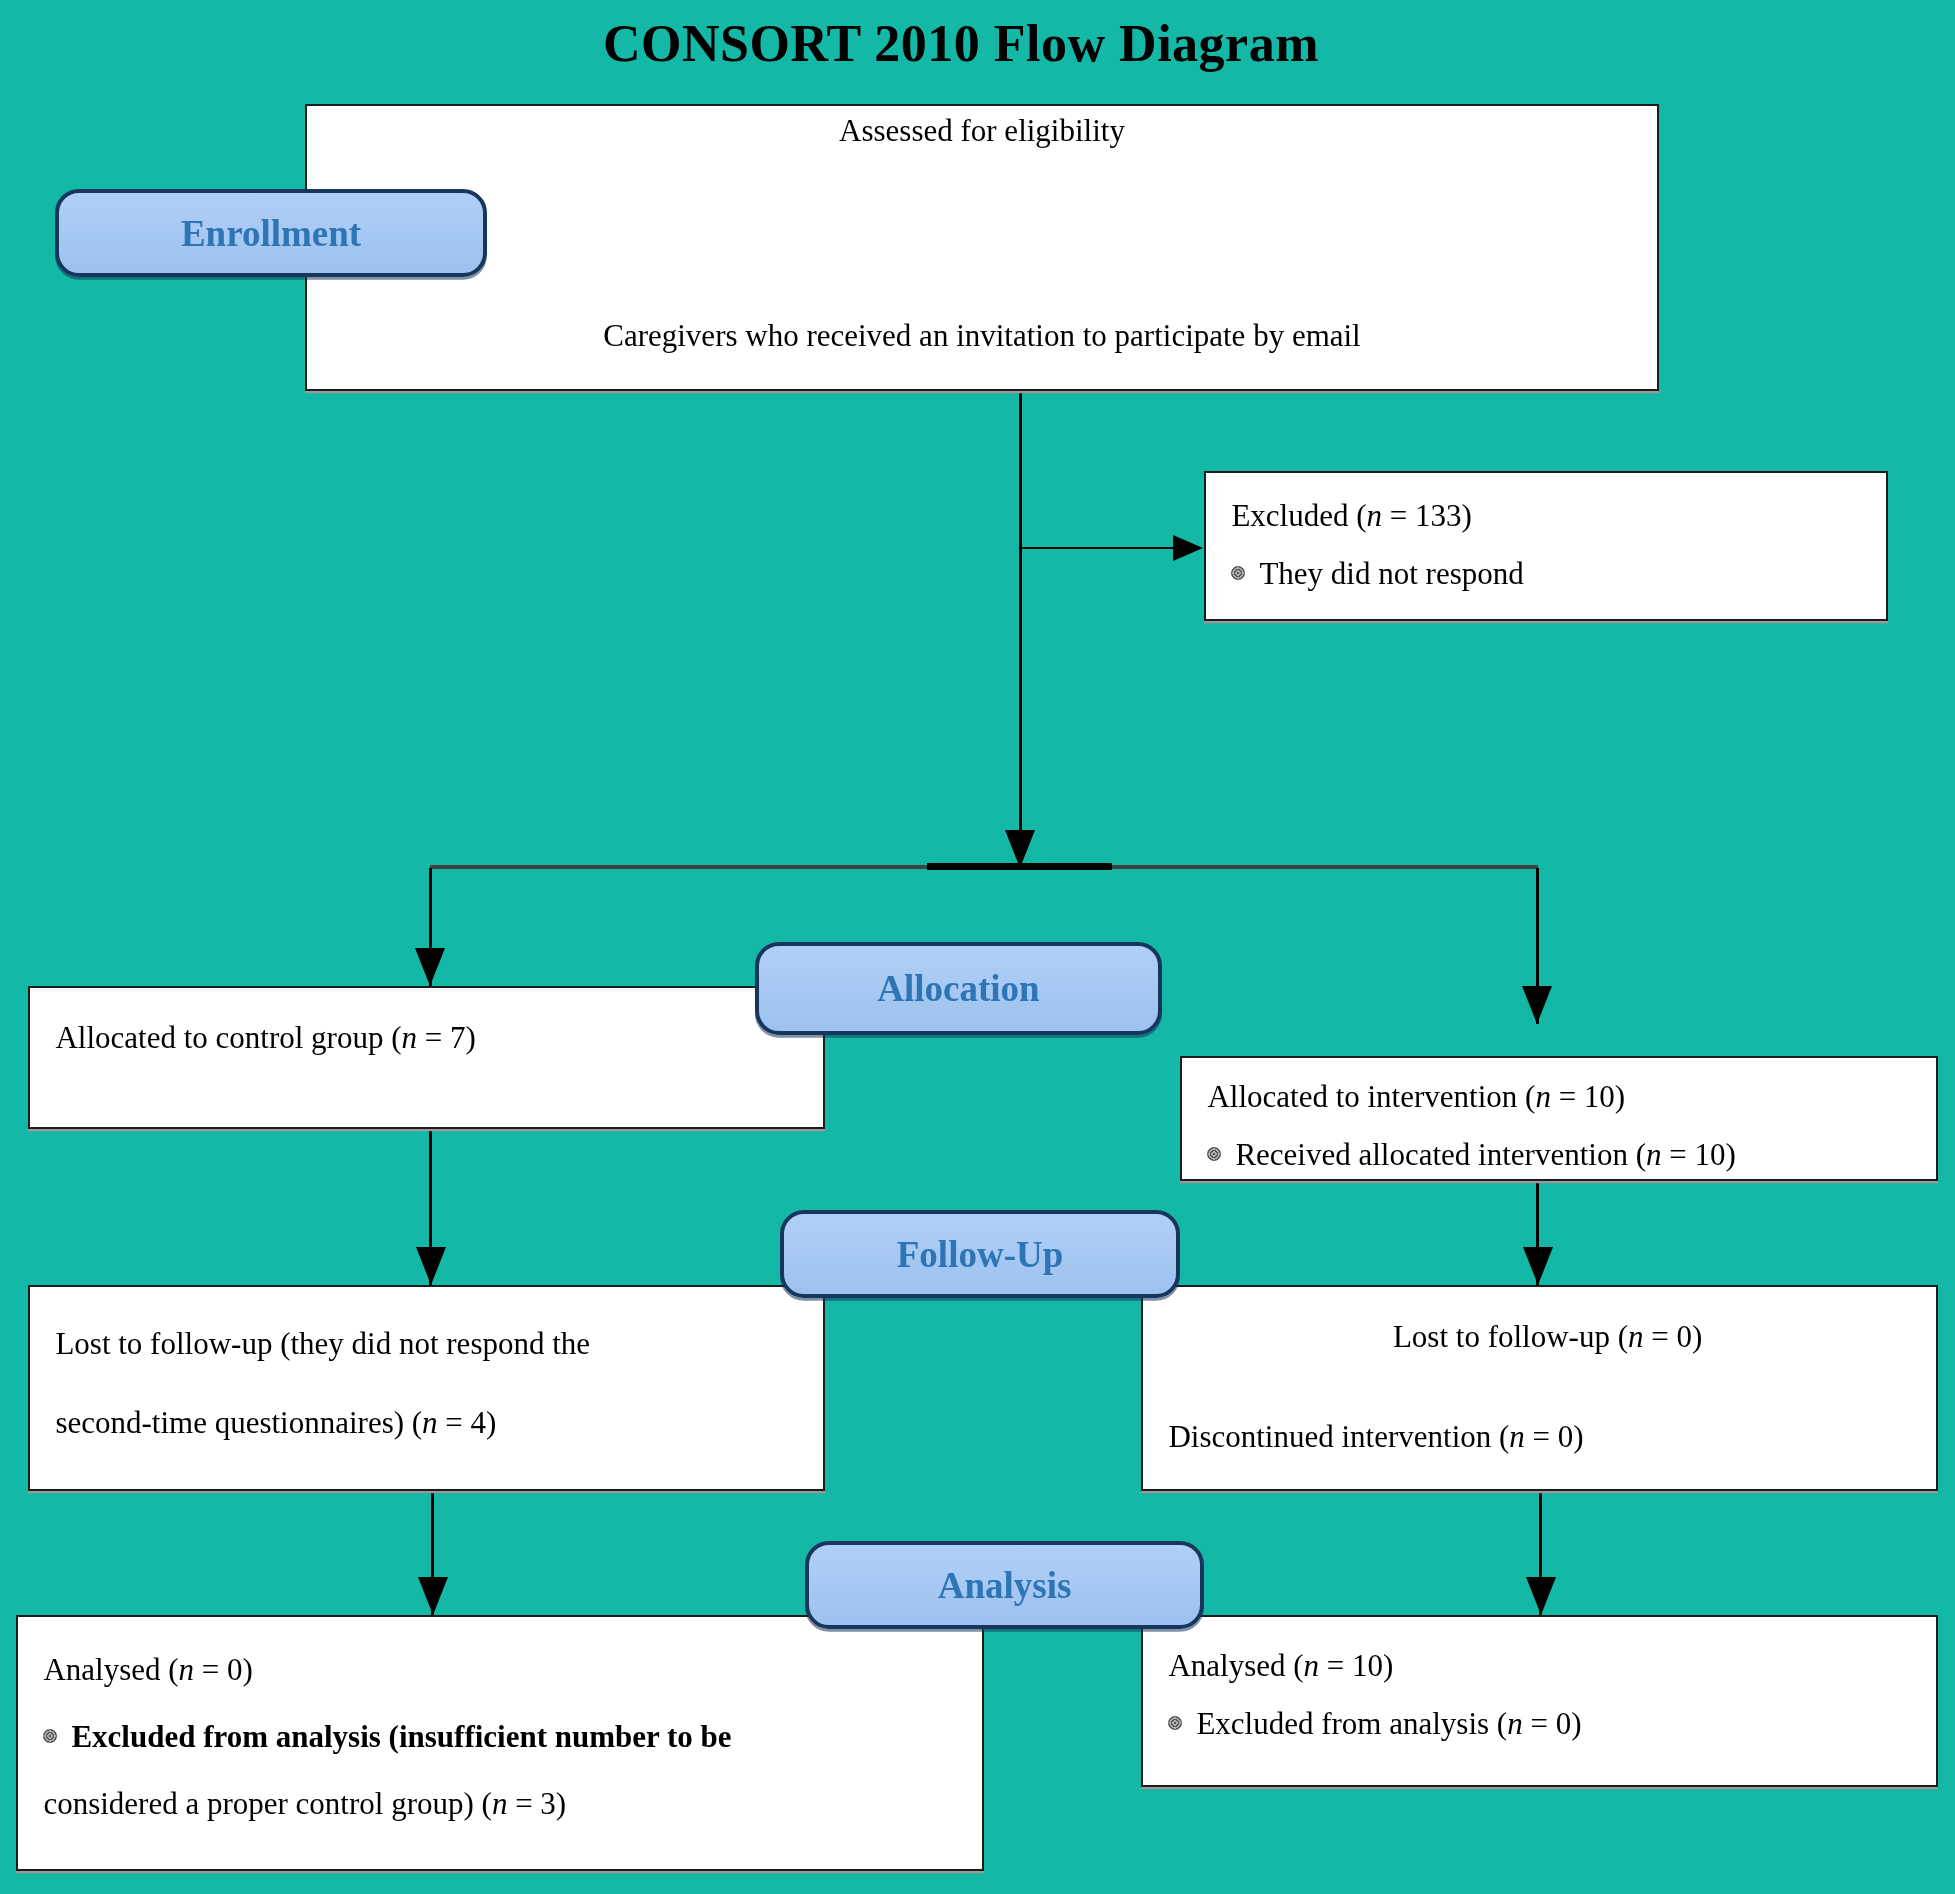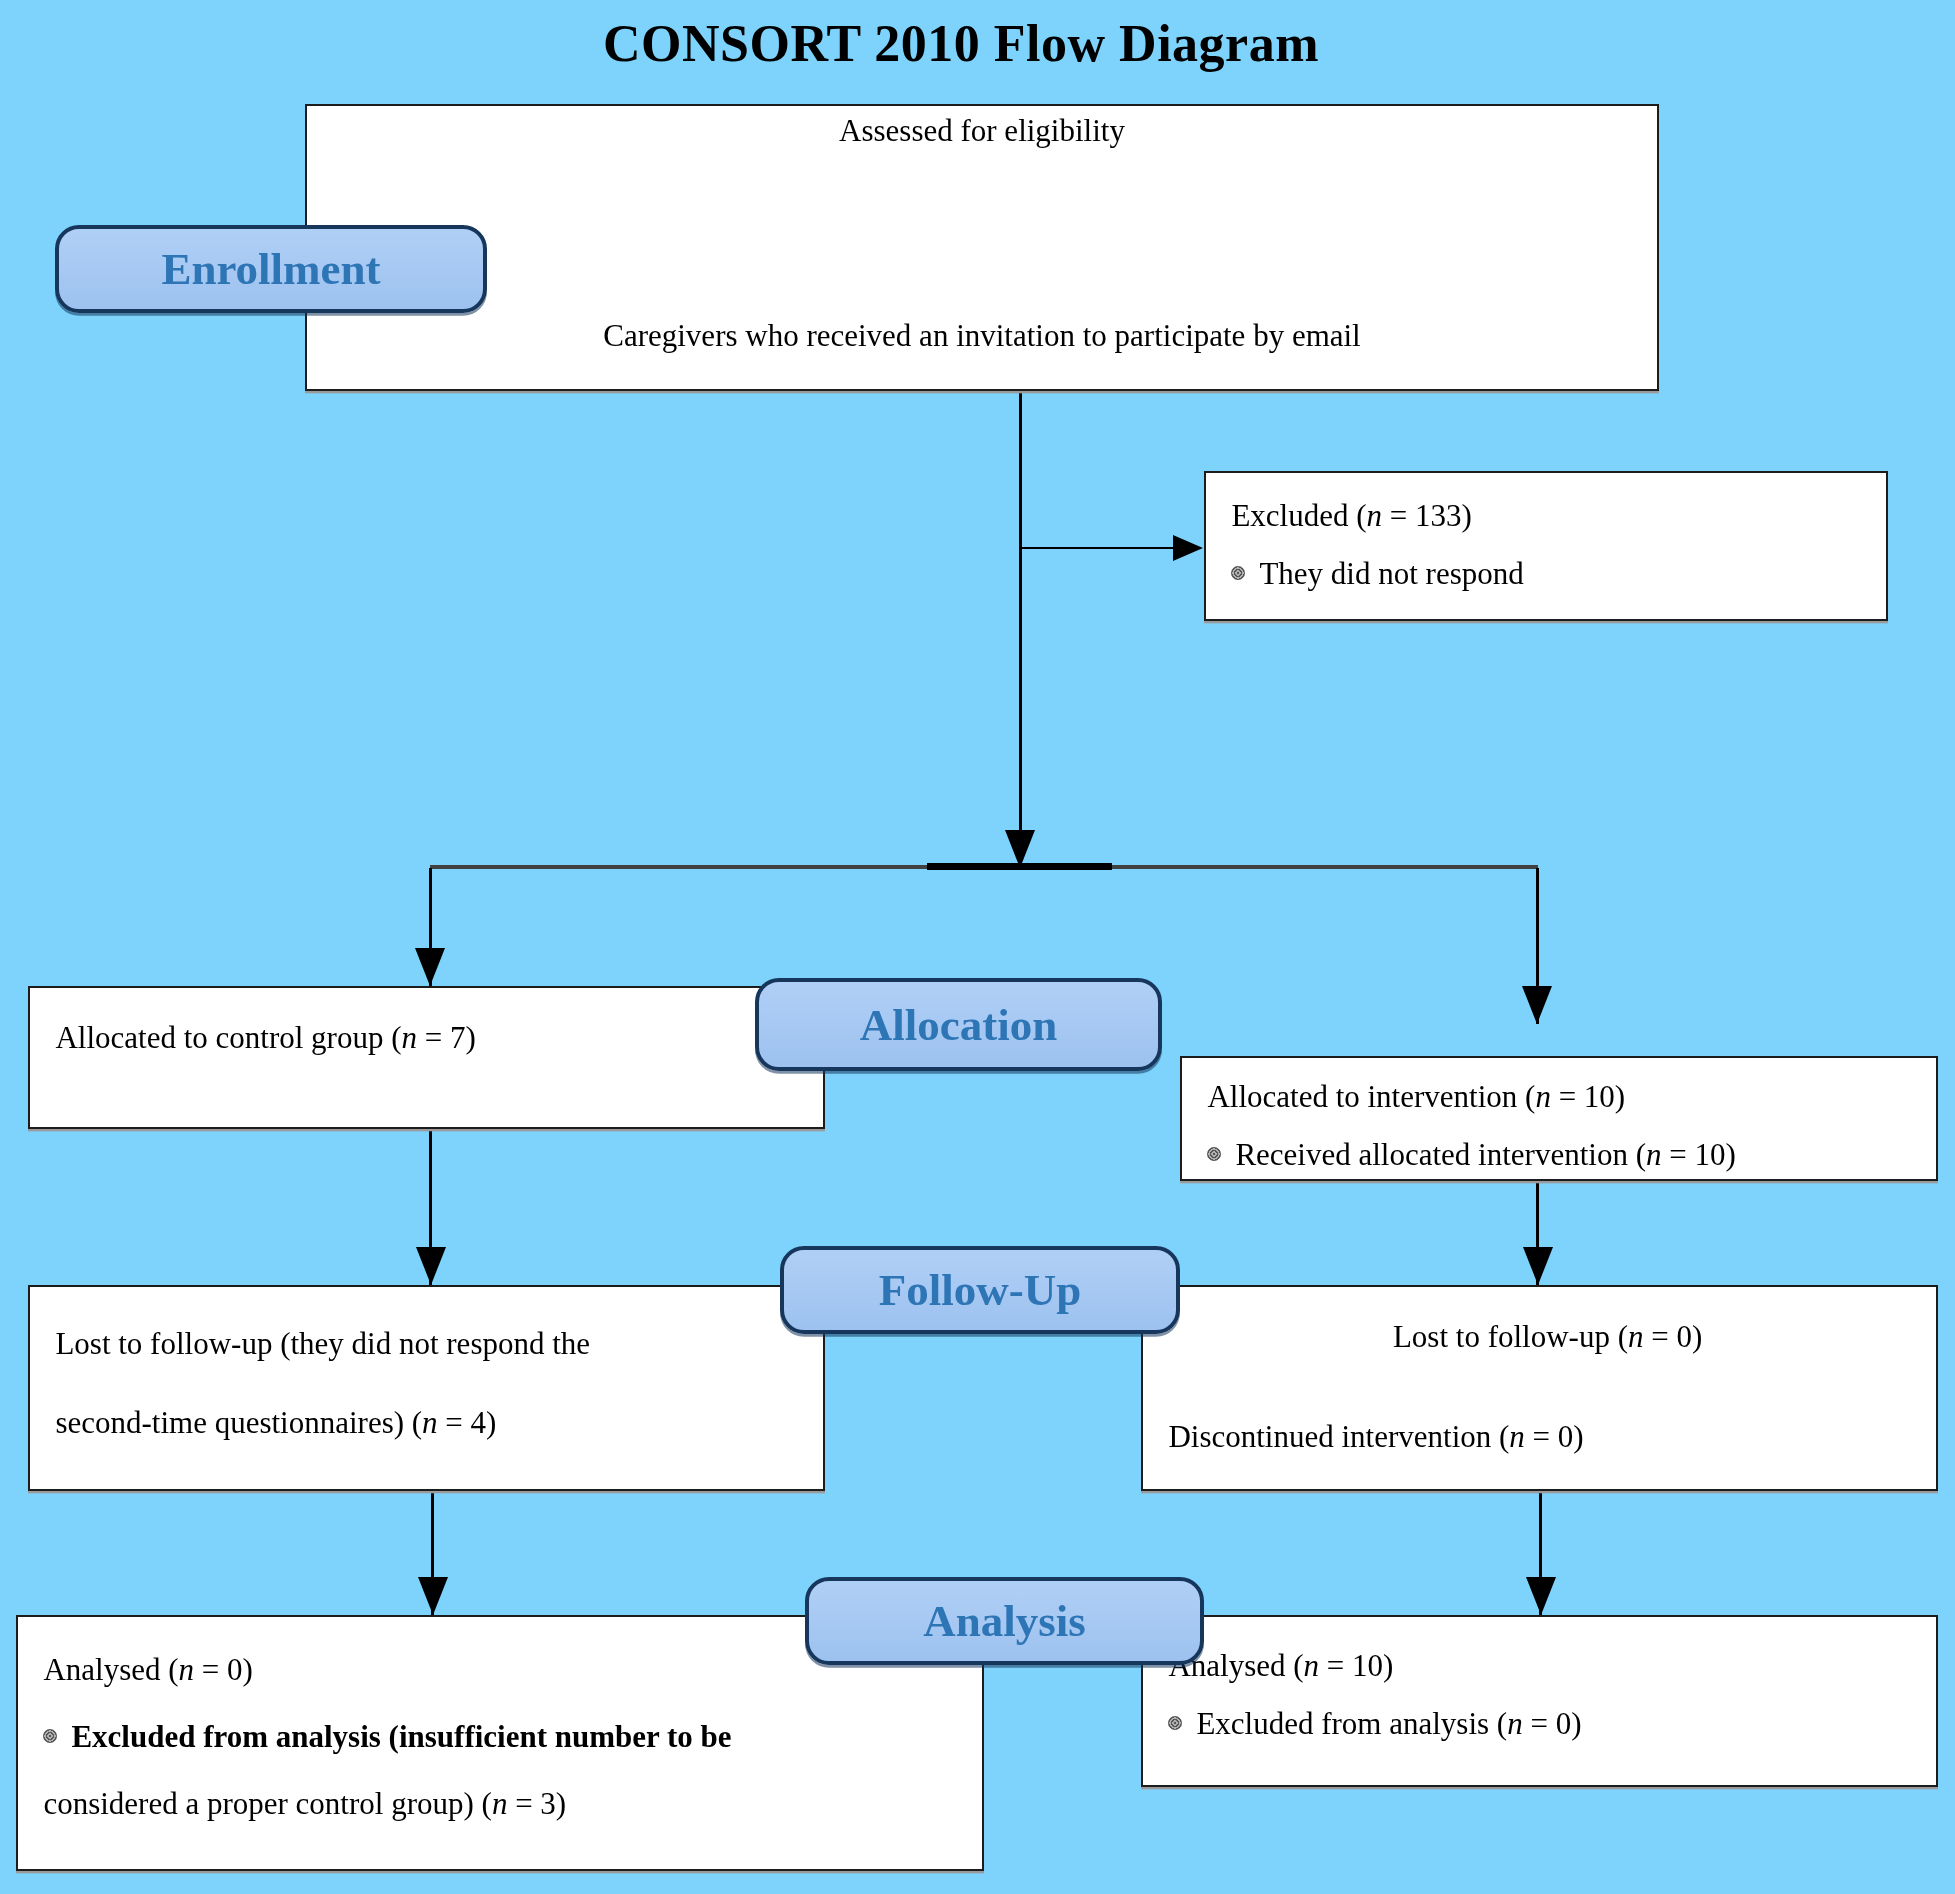--- a/index.html
+++ b/index.html
@@ -5,21 +5,21 @@
   :root{
     --stage-fill-top:#b0cff6;
     --stage-fill-bottom:#9dc2ef;
     --stage-border:#16365c;
     --stage-text:#2e75b6;
     --box-border:#1c1c1c;
     --line:#000000;
   }
   html,body{margin:0;padding:0;background:#ffffff;}
   #canvas{
-    position:relative;width:1955px;height:1895px;background:#7dd3fc;
+    position:relative;width:1955px;height:1895px;background:#14b8a6;
     font-family:"Liberation Serif","DejaVu Serif",serif;color:#000;
     overflow:hidden;
   }
   .title{
     position:absolute;top:14px;left:0;width:1922px;text-align:center;
     font-size:52px;font-weight:bold;letter-spacing:0.5px;
   }
   .box{
     position:absolute;background:#ffffff;border:2.8px solid var(--box-border);
     box-sizing:border-box;box-shadow:0 2.3px 0 #9a9a9a;z-index:2;
@@ -27,23 +27,22 @@
   .txt{
     position:absolute;left:25.4px;right:9.2px;font-size:31px;line-height:1.15;
     white-space:nowrap;color:#000;
   }
   .txt.center{left:0;right:0;text-align:center;}
   .stage{
     position:absolute;z-index:6;box-sizing:border-box;
     background:linear-gradient(var(--stage-fill-top),var(--stage-fill-bottom));
     border:4.2px solid var(--stage-border);border-radius:24px;
     display:flex;align-items:center;justify-content:center;
-    font-size:45px;font-weight:bold;color:var(--stage-text);
+    font-size:37px;font-weight:bold;color:var(--stage-text);
     box-shadow:0 2.8px 0 rgba(22,54,92,0.55);
-    margin-top:36px;
   }
   .vline{position:absolute;width:2.8px;background:var(--line);z-index:1;}
   .hline{position:absolute;height:2.8px;background:var(--line);z-index:1;}
   .split{position:absolute;height:3.7px;background:#414141;z-index:1;}
   .split-core{position:absolute;height:6.5px;background:#000;z-index:1;}
   .arrow-down{
     position:absolute;width:0;height:0;z-index:3;
     border-left:15px solid transparent;border-right:15px solid transparent;
     border-top:38px solid var(--line);
   }

